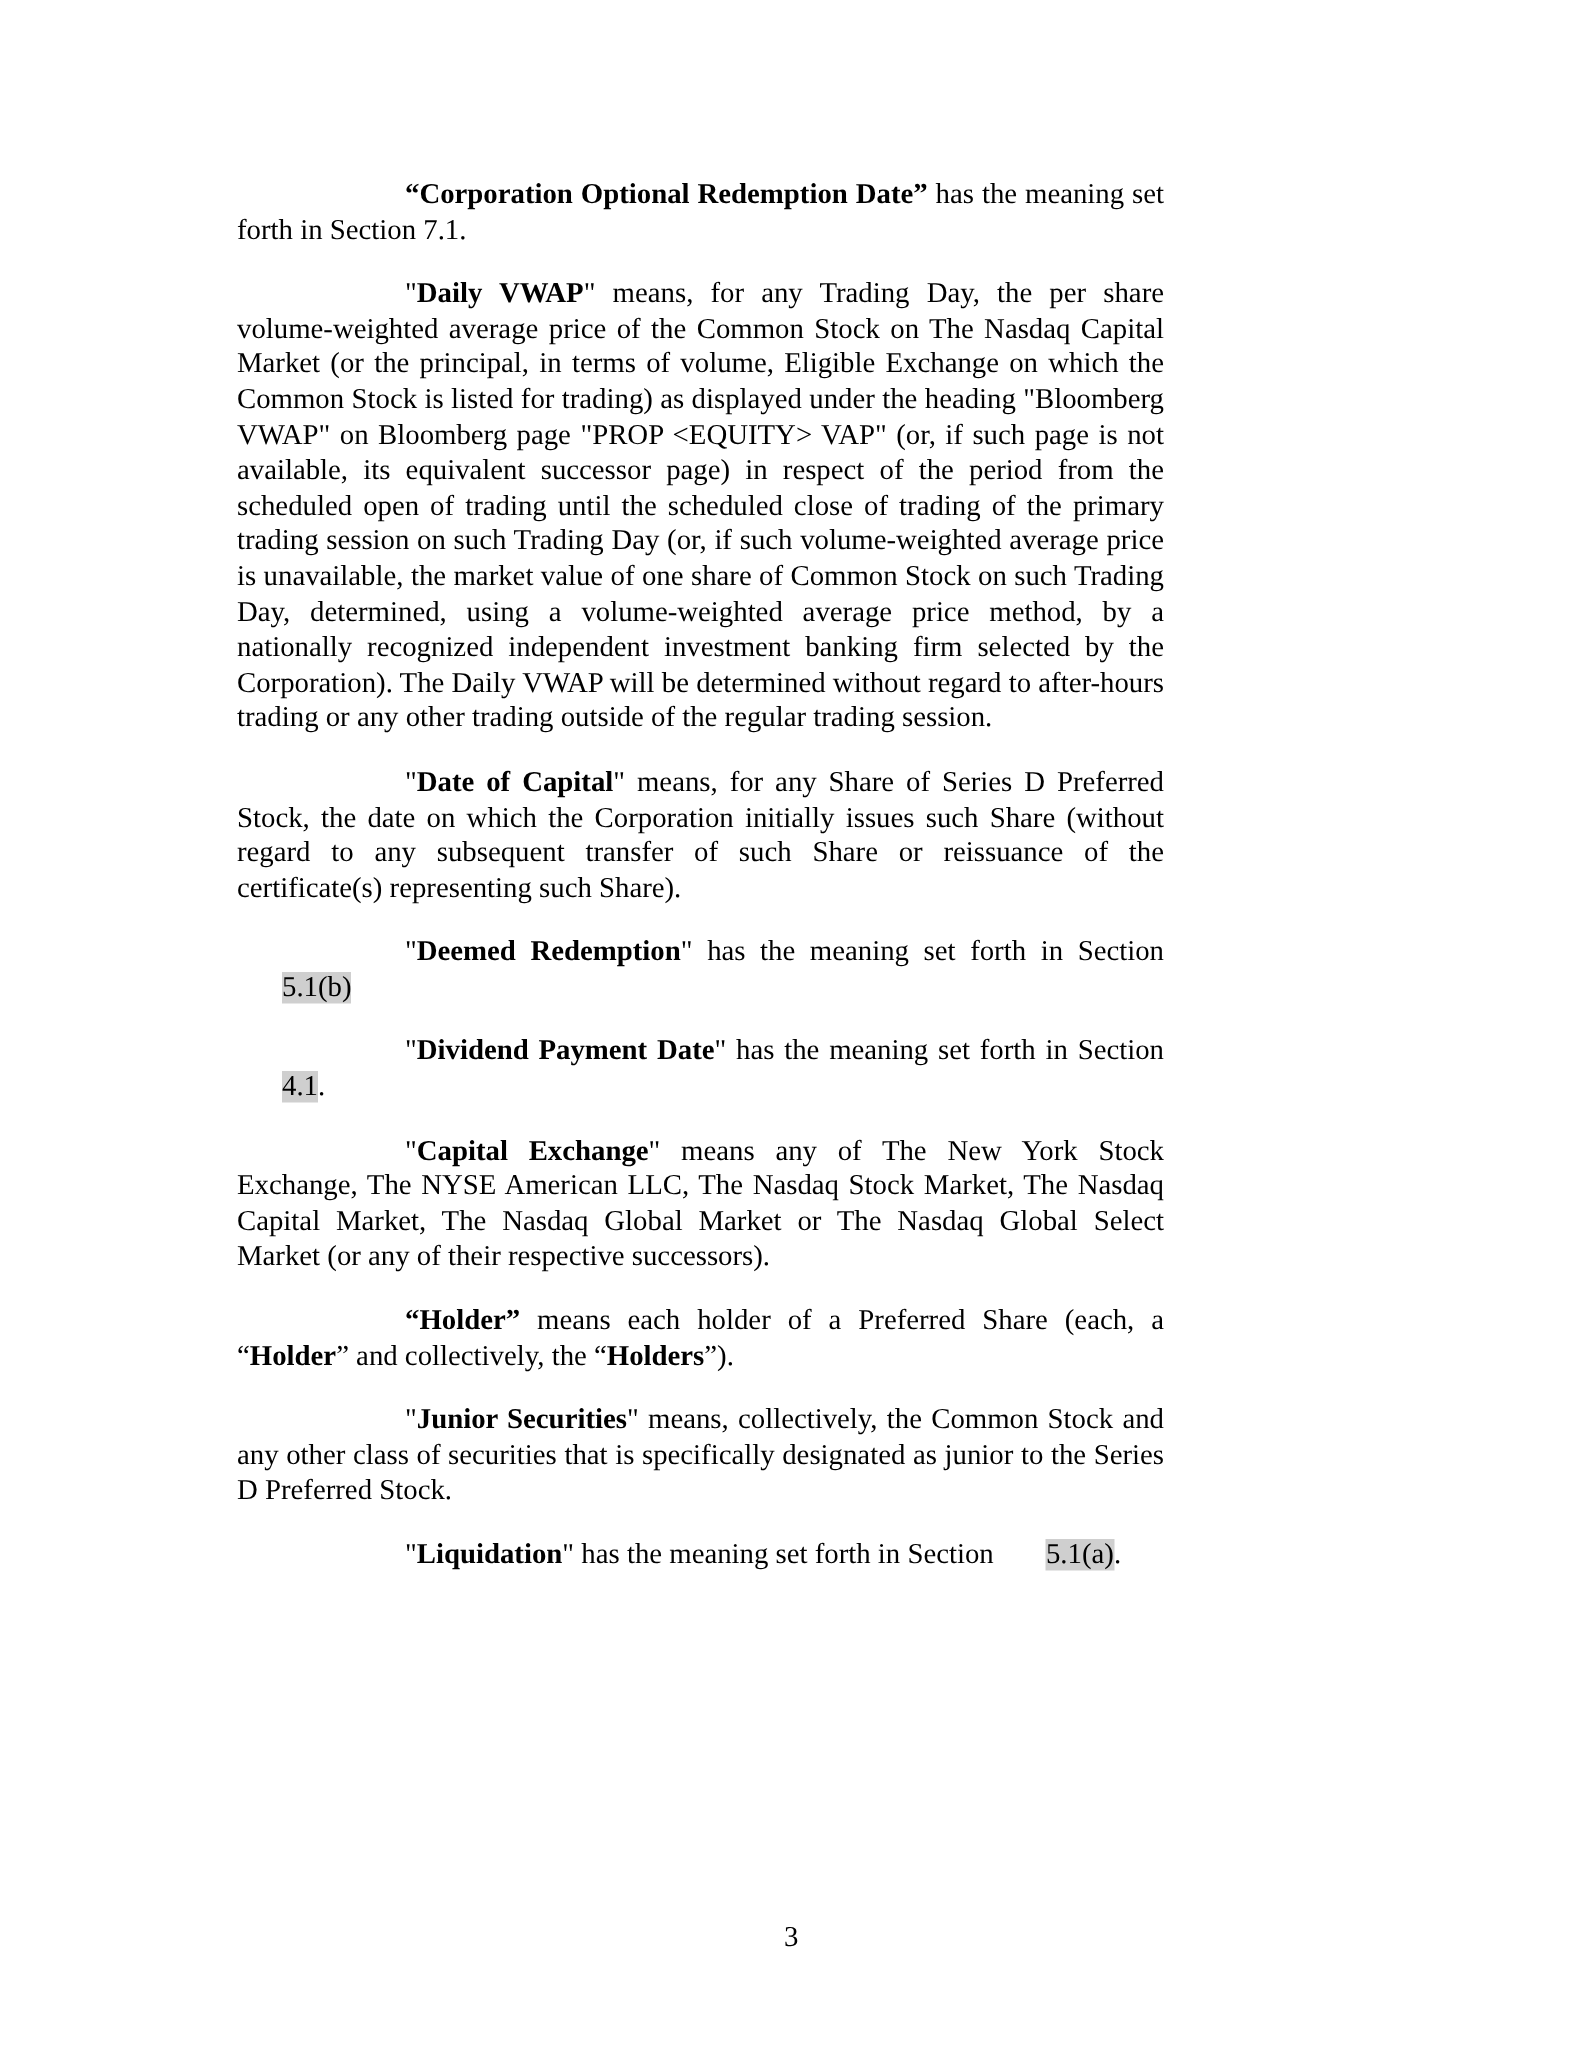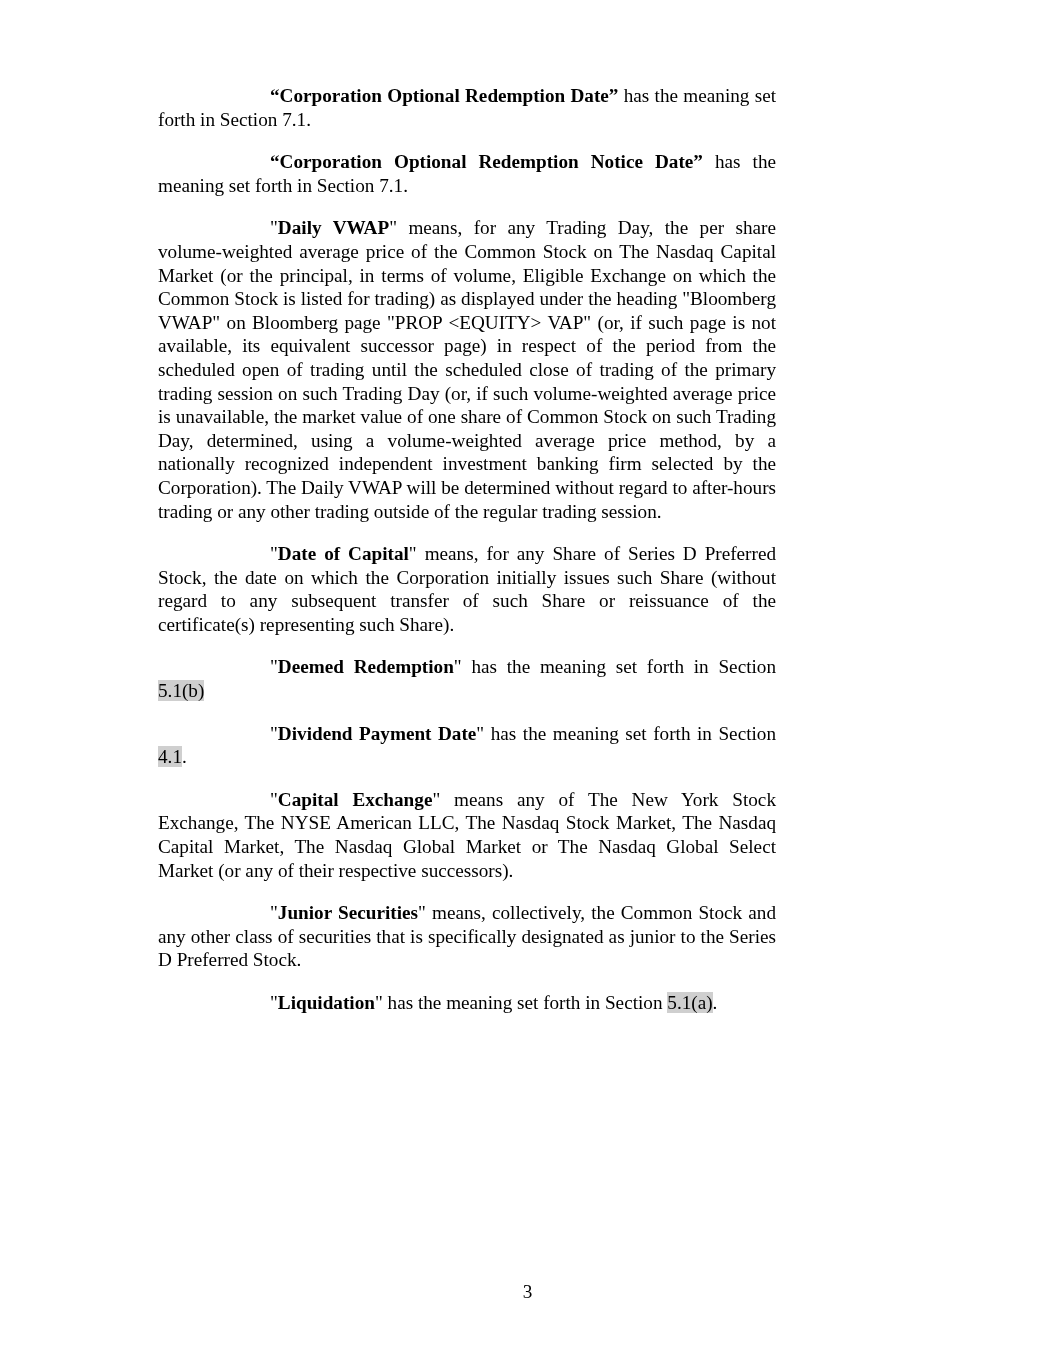--- a/index.html
+++ b/index.html
@@ -12,37 +12,38 @@
     height: 1365px;
     font-family: "Liberation Serif", "DejaVu Serif", serif;
     color: #000000;
     position: relative;
     overflow: hidden;
   }
   .page {
     box-sizing: border-box;
     width: 898px;
     height: 1365px;
-    padding: 84px 122px 40px 158px;
+    padding: 118px 122px 40px 158px;
     position: relative;
   }
   .para {
     font-size: 19.2px;
     line-height: 23.6px;
     text-align: justify;
     text-justify: inter-word;
     margin: 0 0 19px 0;
     text-indent: 0;
   }
   .para .lead {
     display: inline-block;
     width: 112px;
   }
   .hl {
     background: #cfcfcf;
+    margin-left: 30px;
   }
   .page-number {
     position: absolute;
     bottom: 62px;
     left: 0;
     width: 1055px;
     text-align: center;
     font-size: 19.2px;
   }
   .defterm {
@@ -52,23 +53,20 @@
 </head>
 <body>
 
 <div class="page">
 
   <p class="para">
     <span class="lead"></span><span class="defterm">“Corporation Optional Redemption Date”</span><span> has the meaning set forth in Section 7.1.</span>
   </p>
 
 
-  <p class="para">
-    <span class="lead"></span><span class="defterm">“Corporation Optional Redemption Notice Date”</span><span> has the meaning set forth in Section 7.1.</span>
-  </p>
 
 
   <p class="para">
     <span class="lead"></span><span>"</span><span class="defterm">Daily VWAP</span><span>"</span><span> means, for any Trading Day, the per share volume-weighted average price of the Common Stock on The Nasdaq Capital Market (or the principal, in terms of volume, Eligible Exchange on which the Common Stock is listed for trading) as displayed under the heading "Bloomberg VWAP" on Bloomberg page "PROP &lt;EQUITY&gt; VAP" (or, if such page is not available, its equivalent successor page) in respect of the period from the scheduled open of trading until the scheduled close of trading of the primary trading session on such Trading Day (or, if such volume-weighted average price is unavailable, the market value of one share of Common Stock on such Trading Day, determined, using a volume-weighted average price method, by a nationally recognized independent investment banking firm selected by the Corporation).  The Daily VWAP will be determined without regard to after-hours trading or any other trading outside of the regular trading session.</span>
   </p>
 
   <p class="para">
     <span class="lead"></span><span>"</span><span class="defterm">Date of Capital</span><span>"</span><span> means, for any Share of Series D Preferred Stock, the date on which the Corporation initially issues such Share (without regard to any subsequent transfer of such Share or reissuance of the certificate(s) representing such Share).</span>
   </p>
 
@@ -78,20 +76,23 @@
 
   <p class="para">
     <span class="lead"></span><span>"</span><span class="defterm">Dividend Payment Date</span><span>"</span><span> has the meaning set forth in Section </span><span class="hl">4.1</span><span>.</span>
   </p>
 
 
   <p class="para">
     <span class="lead"></span><span>"</span><span class="defterm">Capital Exchange</span><span>"</span><span> means any of The New York Stock Exchange, The NYSE American LLC, The Nasdaq Stock Market, The Nasdaq Capital Market, The Nasdaq Global Market or The Nasdaq Global Select Market (or any of their respective successors).</span>
   </p>
 
+  <p class="para">
+    <span class="lead"></span><span class="defterm">“Holder”</span><span> means each holder of a Preferred Share (each, a “</span><span class="defterm">Holder</span><span>” and collectively, the “</span><span class="defterm">Holders</span><span>”).</span>
+  </p>
 
   <p class="para">
     <span class="lead"></span><span>"</span><span class="defterm">Junior Securities</span><span>"</span><span> means, collectively, the Common Stock and any other class of securities that is specifically designated as junior to the Series D Preferred Stock.</span>
   </p>
 
   <p class="para">
     <span class="lead"></span><span>"</span><span class="defterm">Liquidation</span><span>"</span><span> has the meaning set forth in Section </span><span class="hl">5.1(a)</span><span>.</span>
   </p>
 
   <div class="page-number">3</div>

